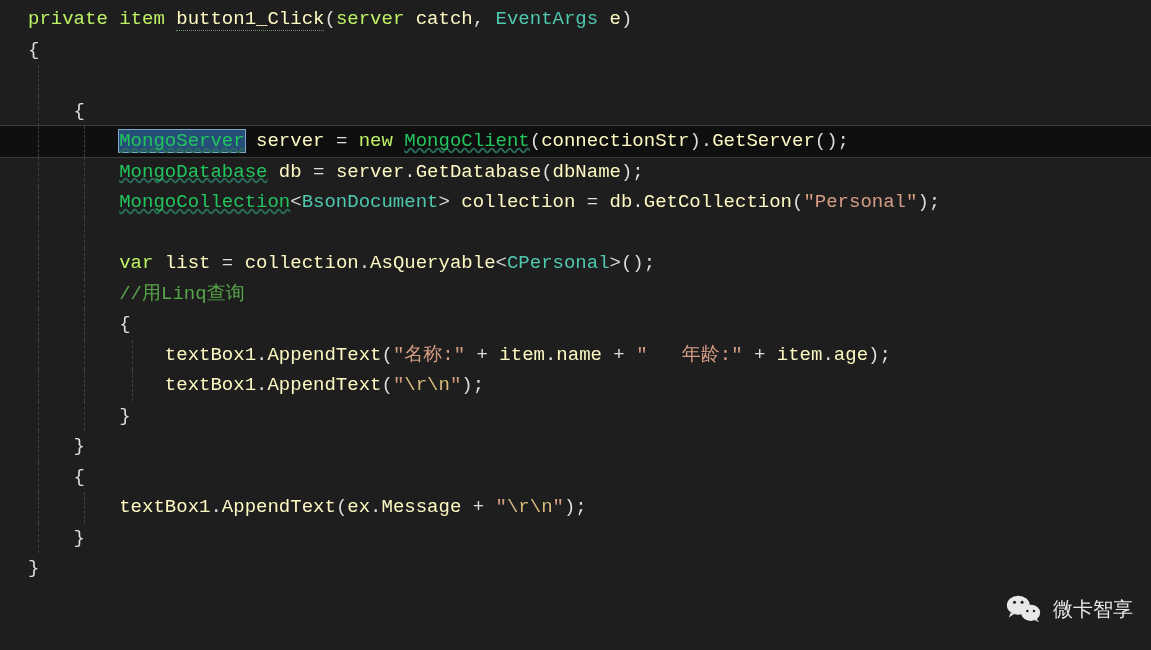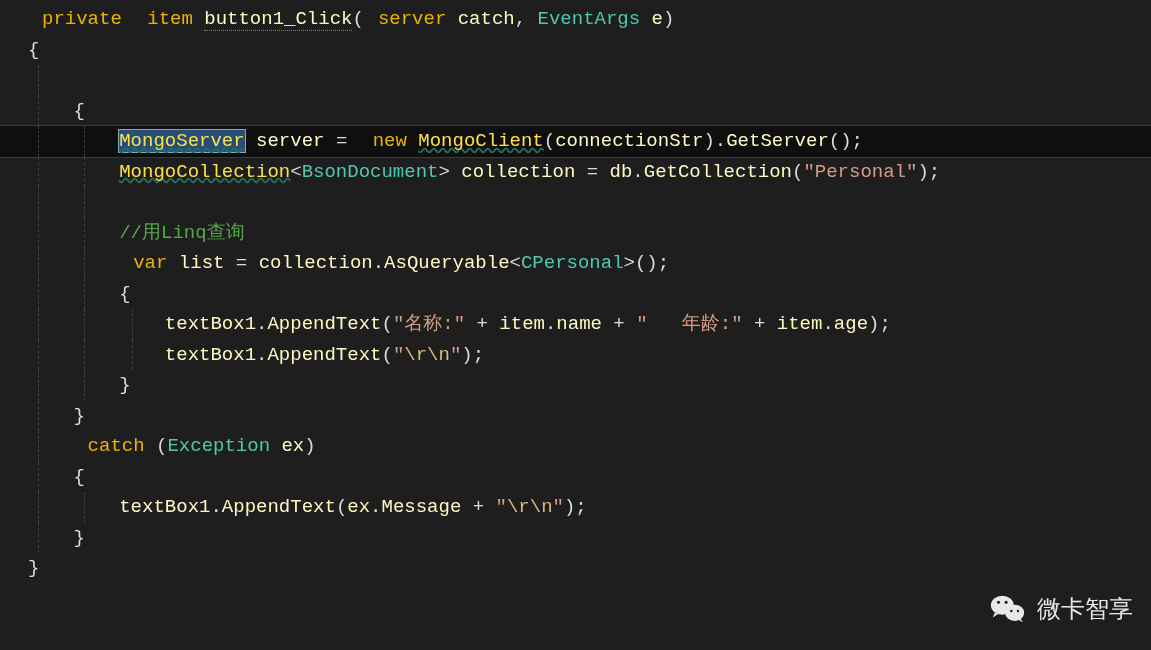--- a/index.html
+++ b/index.html
@@ -33,23 +33,23 @@
     margin-bottom: -1px;
   }
   .guide {
     border-left: 1px dashed #404040;
     display: inline-block;
     width: 0;
     height: 100%;
     position: absolute;
     top: 0;
   }
-  .kw   { color: #eab308; margin-left: 14px; }
+  .kw   { color: #bef264; }
   .type { color: #4ec9b0; text-align: right; }
-  .typeu{ color: #fde047; text-decoration: underline wavy #2a6e5a; text-decoration-skip-ink: none; }
+  .typeu{ color: #22c55e; text-decoration: underline wavy #2a6e5a; text-decoration-skip-ink: none; }
   .var  { color: #fef9c3; }
   .str  { color: #d69d85; }
   .esc  { color: #d7ba7d; }
   .cmt  { color: #57a64a; }
   .pun  { color: #dcdcdc; }
   .sel  {
     background: #264f78;
     border: 1px solid #7fa7c7;
     padding: 0 0;
     margin: -1px;
@@ -57,21 +57,21 @@
   .underline-dotted { border-bottom: 1px dotted #6b8e6b; }
   .watermark {
     position: absolute;
     right: 18px;
     bottom: 22px;
     display: flex;
     align-items: center;
     gap: 10px;
     color: #e8e8e8;
     font-family: "Microsoft YaHei", sans-serif;
-    font-size: 24px;
+    font-size: 20px;
   }
   .wm-icon {
     width: 38px;
     height: 38px;
     position: relative;
   }
   .wm-icon svg { width: 38px; height: 38px; }
 </style>
 </head>
 <body>
@@ -82,41 +82,41 @@
 
 <div class="line"><span class="pun">{</span></div>
 
 <div class="line"><span class="guide" style="left:38px"></span></div>
 
 
 <div class="line"><span class="guide" style="left:38px"></span>    <span class="pun">{</span></div>
 
 <div class="line highlighted"><span class="guide" style="left:38px"></span><span class="guide" style="left:84px"></span>        <span class="typeu sel">MongoServer</span> <span class="var">server</span> <span class="pun">=</span> <span class="kw">new</span> <span class="typeu">MongoClient</span><span class="pun">(</span><span class="var">connectionStr</span><span class="pun">).</span><span class="var">GetServer</span><span class="pun">();</span></div>
 
+<div class="line"><span class="guide" style="left:38px"></span><span class="guide" style="left:84px"></span>        <span class="typeu">MongoDatabase</span> <span class="var">db</span> <span class="pun">=</span> <span class="var">server</span><span class="pun">.</span><span class="var">GetDatabase</span><span class="pun">(</span><span class="var">dbName</span><span class="pun">);</span></div>
 
 <div class="line"><span class="guide" style="left:38px"></span><span class="guide" style="left:84px"></span>        <span class="typeu">MongoCollection</span><span class="pun">&lt;</span><span class="type">BsonDocument</span><span class="pun">&gt;</span> <span class="var">collection</span> <span class="pun">=</span> <span class="var">db</span><span class="pun">.</span><span class="var">GetCollection</span><span class="pun">(</span><span class="str">"Personal"</span><span class="pun">);</span></div>
 
 <div class="line"><span class="guide" style="left:38px"></span><span class="guide" style="left:84px"></span></div>
 
+<div class="line"><span class="guide" style="left:38px"></span><span class="guide" style="left:84px"></span>        <span class="kw">var</span> <span class="var">list</span> <span class="pun">=</span> <span class="var">collection</span><span class="pun">.</span><span class="var">AsQueryable</span><span class="pun">&lt;</span><span class="type">CPersonal</span><span class="pun">&gt;();</span></div>
+
 <div class="line"><span class="guide" style="left:38px"></span><span class="guide" style="left:84px"></span>        <span class="cmt">//用Linq查询</span></div>
-
-<div class="line"><span class="guide" style="left:38px"></span><span class="guide" style="left:84px"></span>        <span class="kw">var</span> <span class="var">list</span> <span class="pun">=</span> <span class="var">collection</span><span class="pun">.</span><span class="var">AsQueryable</span><span class="pun">&lt;</span><span class="type">CPersonal</span><span class="pun">&gt;();</span></div>
 
 
 <div class="line"><span class="guide" style="left:38px"></span><span class="guide" style="left:84px"></span>        <span class="pun">{</span></div>
 
 <div class="line"><span class="guide" style="left:38px"></span><span class="guide" style="left:84px"></span><span class="guide" style="left:132px"></span>            <span class="var">textBox1</span><span class="pun">.</span><span class="var">AppendText</span><span class="pun">(</span><span class="str">"名称:"</span> <span class="pun">+</span> <span class="var">item</span><span class="pun">.</span><span class="var">name</span> <span class="pun">+</span> <span class="str">"   年龄:"</span> <span class="pun">+</span> <span class="var">item</span><span class="pun">.</span><span class="var">age</span><span class="pun">);</span></div>
 
 <div class="line"><span class="guide" style="left:38px"></span><span class="guide" style="left:84px"></span><span class="guide" style="left:132px"></span>            <span class="var">textBox1</span><span class="pun">.</span><span class="var">AppendText</span><span class="pun">(</span><span class="str">"</span><span class="esc">\r\n</span><span class="str">"</span><span class="pun">);</span></div>
 
 <div class="line"><span class="guide" style="left:38px"></span><span class="guide" style="left:84px"></span>        <span class="pun">}</span></div>
 
 <div class="line"><span class="guide" style="left:38px"></span>    <span class="pun">}</span></div>
 
-<div class="line"><span class="guide" style="left:38px"></span>    <span class="kw">catch</span> <span class="pun">(</span><span class="type">Exception</span> <span class="var">ex</span><span class="pun">)</span></div>
 
 <div class="line"><span class="guide" style="left:38px"></span>    <span class="pun">{</span></div>
 
 <div class="line"><span class="guide" style="left:38px"></span><span class="guide" style="left:84px"></span>        <span class="var">textBox1</span><span class="pun">.</span><span class="var">AppendText</span><span class="pun">(</span><span class="var">ex</span><span class="pun">.</span><span class="var">Message</span> <span class="pun">+</span> <span class="str">"</span><span class="esc">\r\n</span><span class="str">"</span><span class="pun">);</span></div>
 
 <div class="line"><span class="guide" style="left:38px"></span>    <span class="pun">}</span></div>
 
 <div class="line"><span class="pun">}</span></div>
 
 </div>

